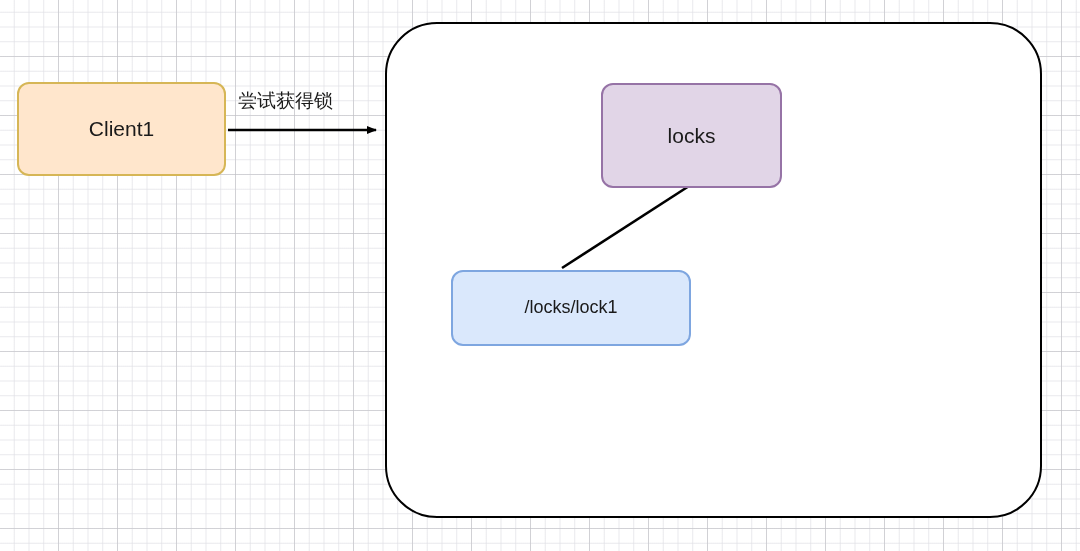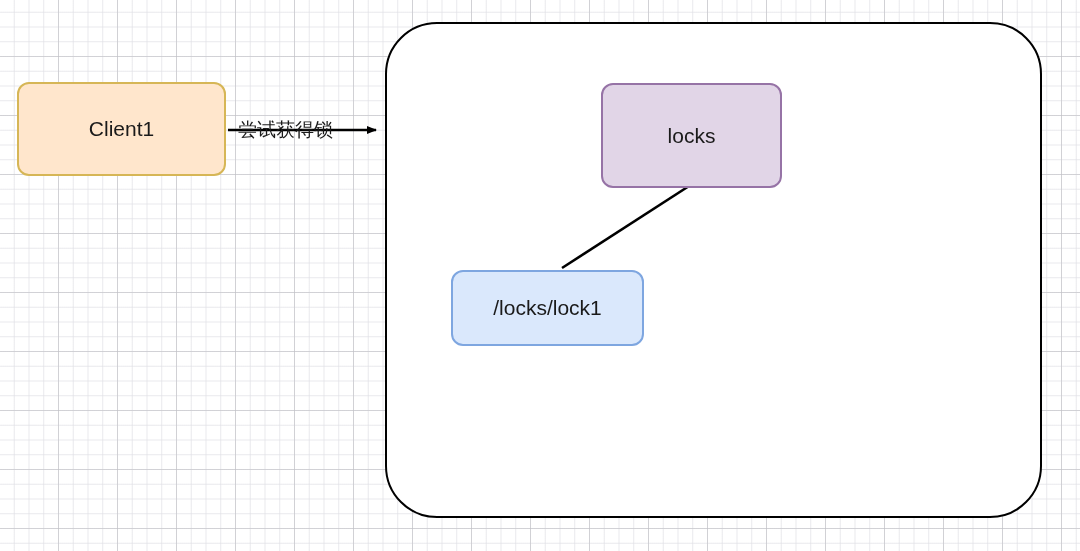--- a/index.html
+++ b/index.html
@@ -70,25 +70,25 @@
     width: 181px;
     height: 105px;
     background: #e1d5e7;
     border: 2px solid #9673a6;
     font-size: 21px;
   }
 
   .node-lock1 {
     left: 451px;
     top: 270px;
-    width: 193px;
+    width: 240px;
     height: 76px;
     background: #dae8fc;
     border: 2px solid #7ea6e0;
-    font-size: 21px;
+    font-size: 18px;
   }
 
   
   .edge-layer {
     position: absolute;
     left: 0;
     top: 0;
     width: 1080px;
     height: 551px;
     pointer-events: none;
@@ -97,21 +97,20 @@
   
   .edge-label {
     position: absolute;
     left: 238px;
     top: 88px;
     width: 145px;
     font-size: 19px;
     color: #1a1a1a;
     text-align: left;
     white-space: nowrap;
-    margin-top: 29px;
   }
 </style>
 </head>
 <body>
 
 <div id="canvas">
 
   <div class="zk-container"></div>
 
   <svg class="edge-layer" viewBox="0 0 1080 551" width="1080" height="551">

